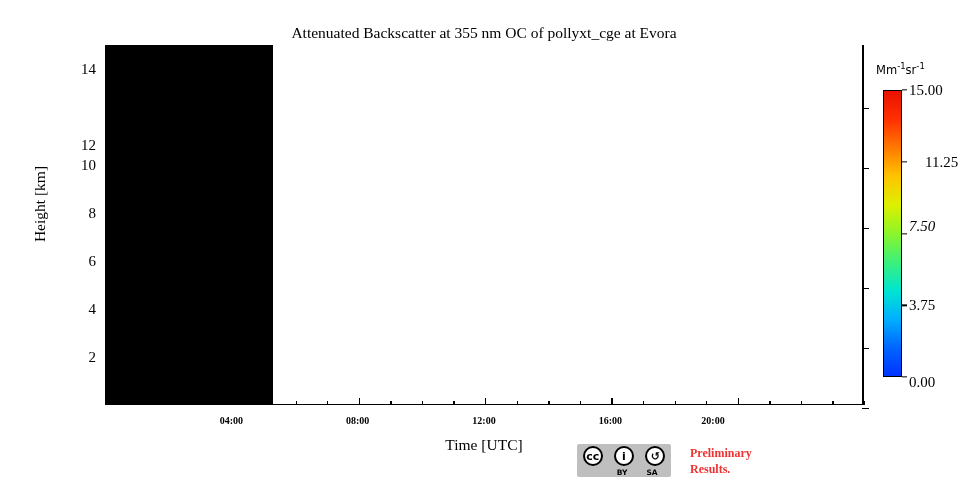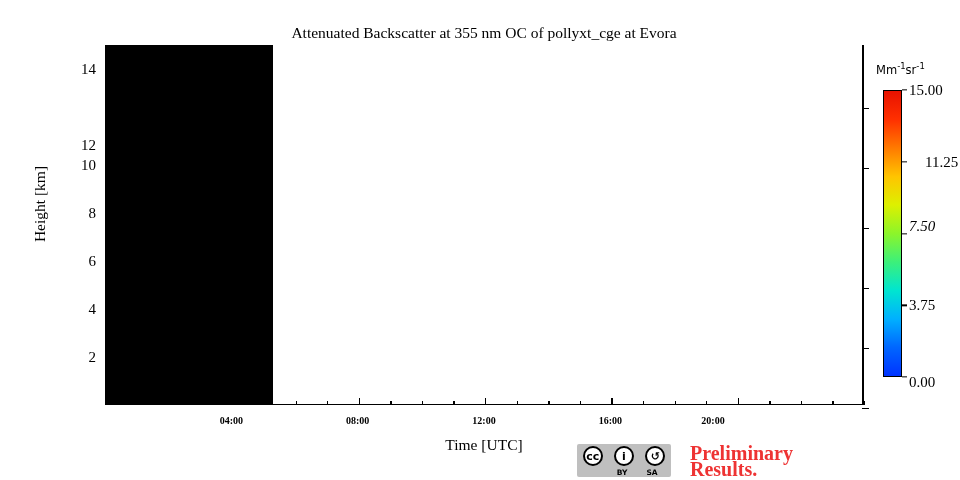--- a/index.html
+++ b/index.html
@@ -181,21 +181,21 @@
     line-height: 16px;
     white-space: pre-line;
   }
   #footer-date    { left: 48px;  top: 440px; }
   #footer-version { left: 196px; top: 440px; }
 
   #preliminary {
     position: absolute;
     left: 690px;
     top: 445px;
-    font-size: 20px;
+    font-size: 12px;
     line-height: 16px;
     font-weight: bold;
     white-space: pre-line;
   }
   #copyright {
     position: absolute;
     left: 808px;
     top: 456px;
     font-size: 9.5px;
     line-height: 12px;

